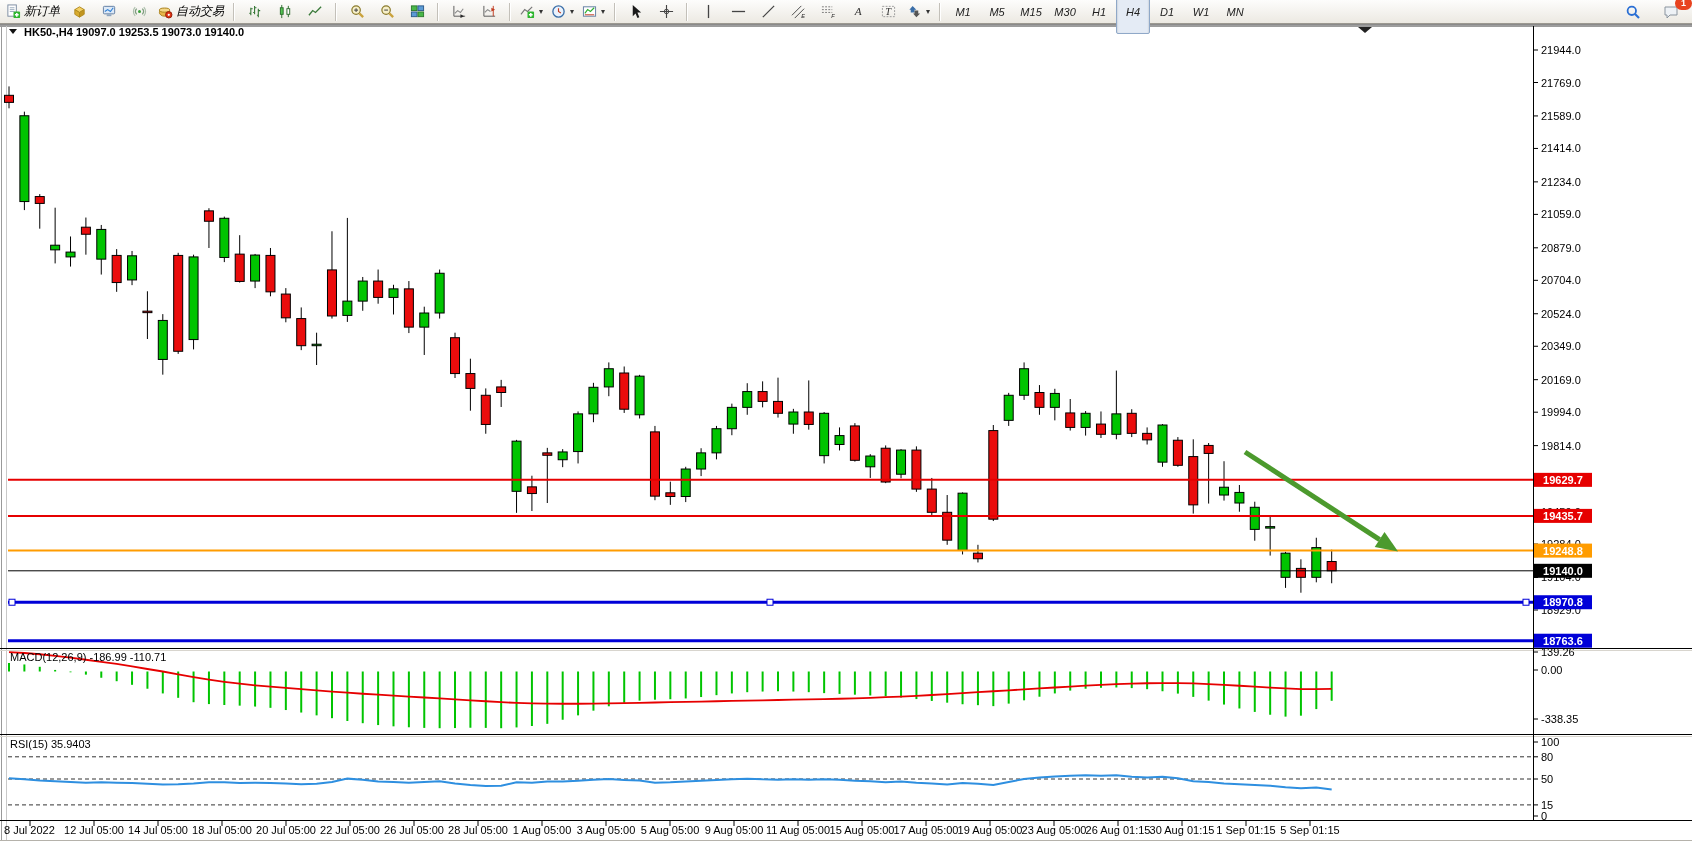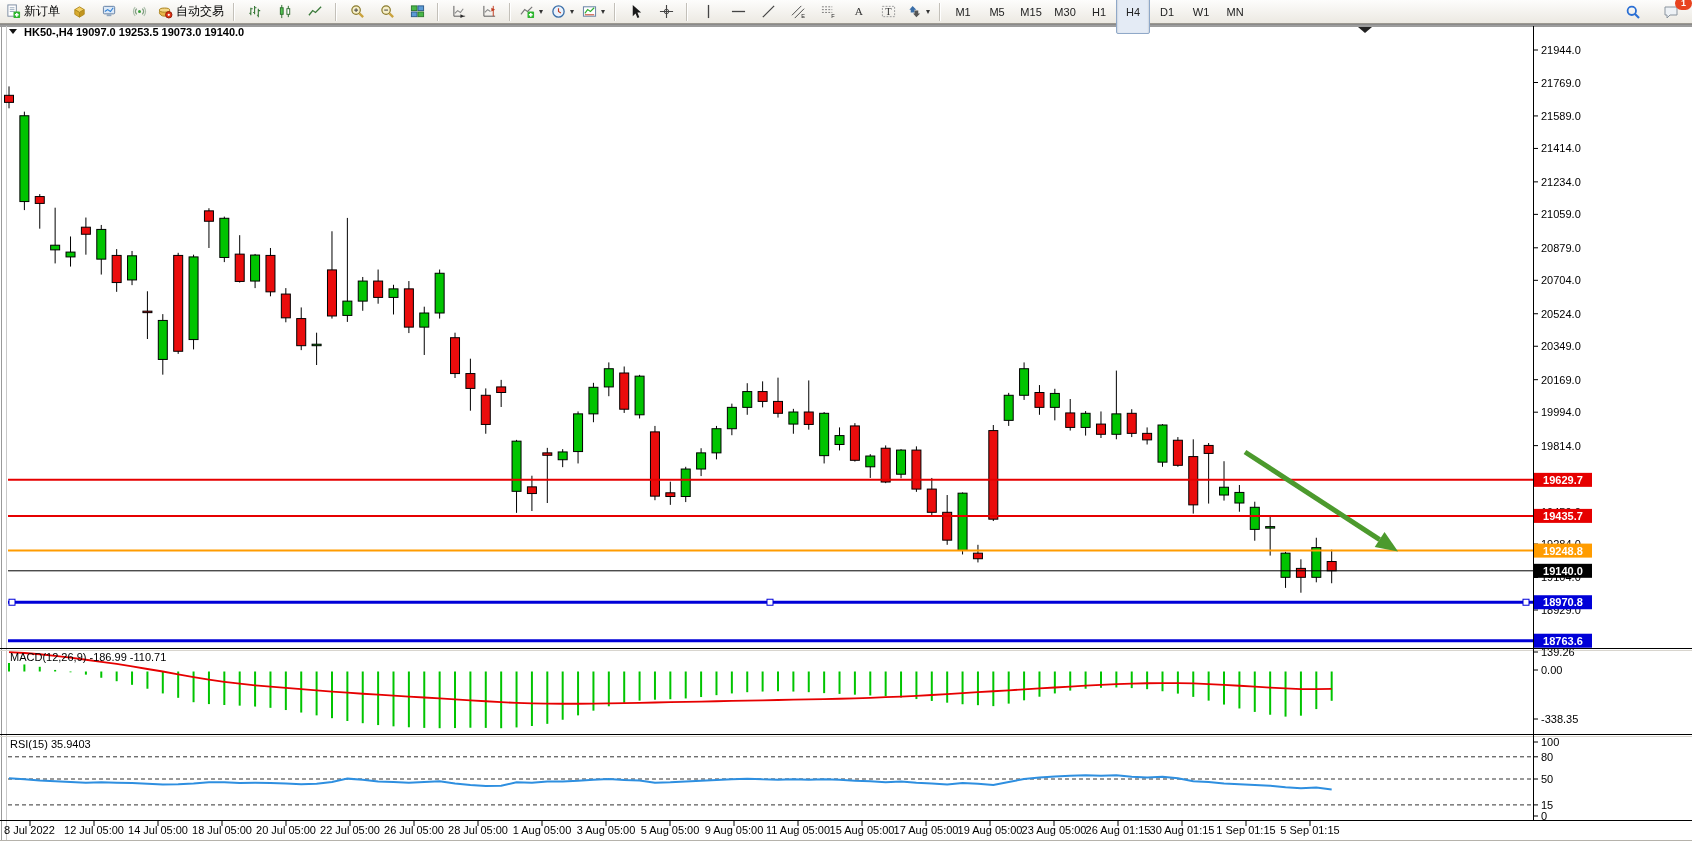--- a/index.html
+++ b/index.html
@@ -8,21 +8,21 @@
     font-family:"Liberation Sans","DejaVu Sans",sans-serif;
     background:#ffffff;font-size:11px;color:#000;
   }
   
   .toolbar{
     position:absolute;top:0;left:0;width:1692px;height:23px;
     background:linear-gradient(#fdfdfc,#ece9e2);
     border-bottom:1px solid #9b9890;
     display:flex;align-items:center;z-index:5;
   }
-  .tb-group{display:flex;align-items:center;height:22px;padding:0 2px;}
+  .tb-group{display:flex;align-items:center;height:22px;padding:0 2px;font-style:italic;}
   .tb-sep{width:1px;height:18px;background:#c3c0b9;border-right:1px solid #fff;margin:0 3px;}
   .tb-btn{
     min-width:22px;height:20px;display:flex;align-items:center;justify-content:center;
     gap:3px;padding:0 3px;border:1px solid transparent;border-radius:2px;cursor:default;
   }
   .tb-btn svg{display:block;}
   .tb-label{font-size:12px;white-space:nowrap;}
   .caret{font-size:8px;color:#333;margin-left:1px;}
   .tf-btn{
     min-width:26px;height:19px;display:flex;align-items:center;justify-content:center;

